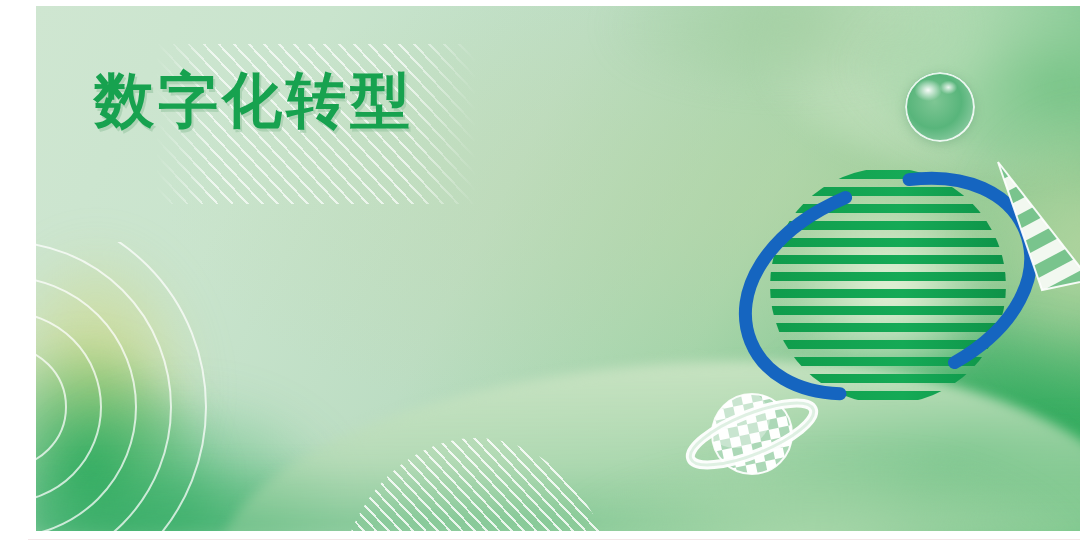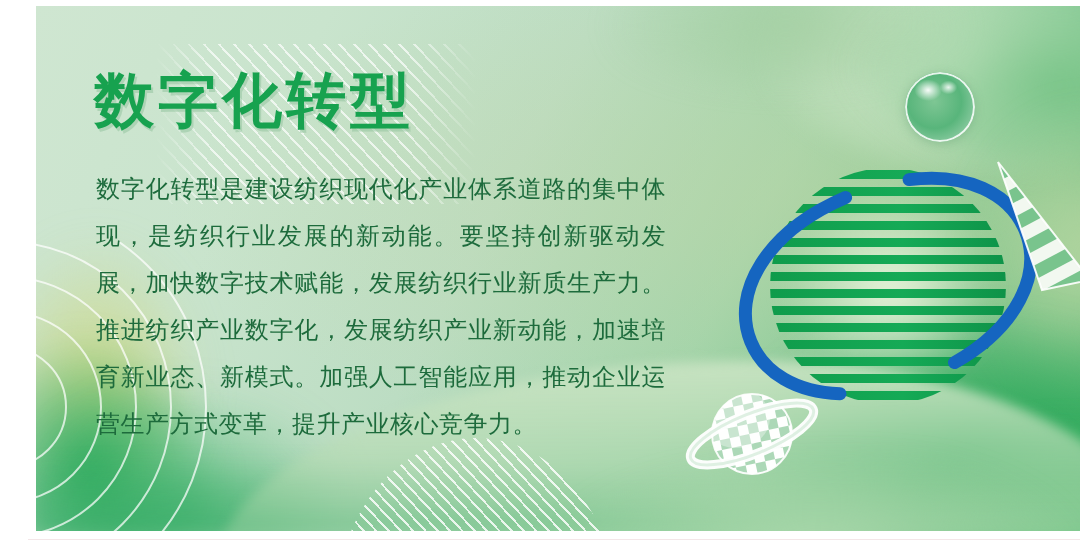--- a/index.html
+++ b/index.html
@@ -303,21 +303,20 @@
 
         <g transform="rotate(-22 76 56)">
           <ellipse cx="76" cy="56" rx="66" ry="20" fill="none" stroke="#ffffff" stroke-width="9" opacity=".95"></ellipse>
           <ellipse cx="76" cy="56" rx="66" ry="20" fill="none" stroke="#d7ecdc" stroke-width="3" opacity=".8"></ellipse>
         </g>
       </svg>
     </div>
 
     <div class="title">数字化转型</div>
 
-    <div class="body-text">数字化转型是建设纺织现代化产业体系道路的集中体现，是纺织行业发展的新动能。要坚持创新驱动发展，加快数字技术赋能，发展纺织行业新质生产力。推进纺织产业数字化，发展纺织产业新动能，加速培育新业态、新模式。加强人工智能应用，推动企业运营生产方式变革，提升产业核心竞争力。</div>
 
   </div>
 
   <div class="edge-left"></div>
   <div class="edge-top"></div>
   <div class="edge-bottom"></div>
   <div class="edge-hair"></div>
 
 </div>
 

